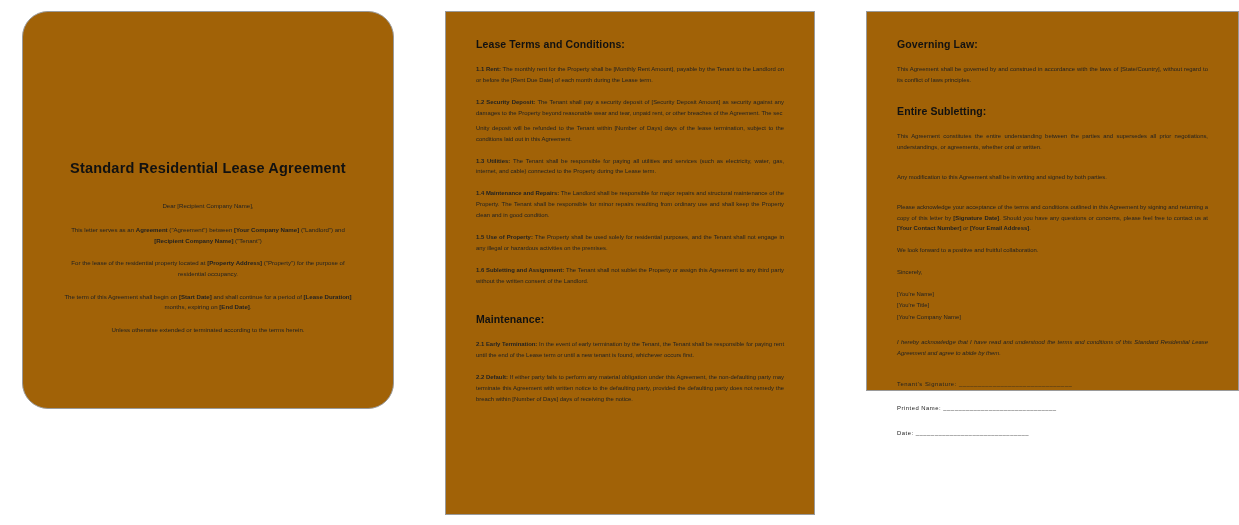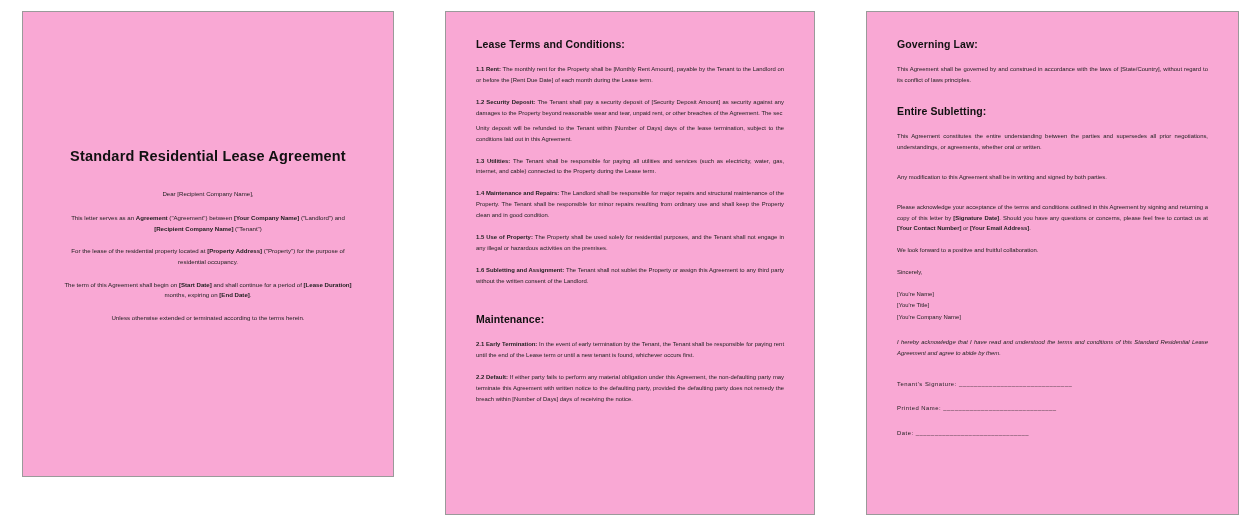--- a/index.html
+++ b/index.html
@@ -17,40 +17,41 @@
   .pages {
     display: flex;
     flex-direction: row;
     align-items: flex-start;
     width: 1239px;
     height: 525px;
   }
   .page {
     box-sizing: border-box;
     border: 1px solid #9a9a9a;
-    background: #f9a8d4;
+    background: #a16207;
     position: relative;
   }
   .page-1 {
     width: 377px;
-    height: 466px;
+    height: 398px;
     margin-left: 22px;
     margin-top: 11px;
-    padding: 16px 30px;
+    padding: 28px 30px;
+    border-radius: 26px;
   }
   .page-2 {
     width: 375px;
     height: 504px;
     margin-left: 51px;
     margin-top: 11px;
     padding: 26px 30px;
   }
   .page-3 {
     width: 378px;
-    height: 504px;
+    height: 380px;
     margin-left: 51px;
     margin-top: 11px;
     padding: 26px 30px;
   }
   
   .doc-title {
     text-align: center;
     font-size: 14.5px;
     font-weight: bold;
     letter-spacing: .2px;

